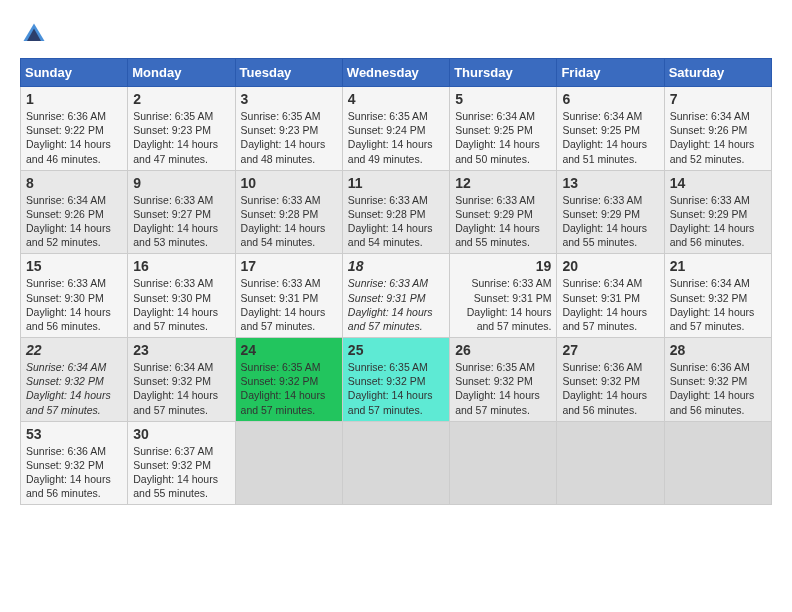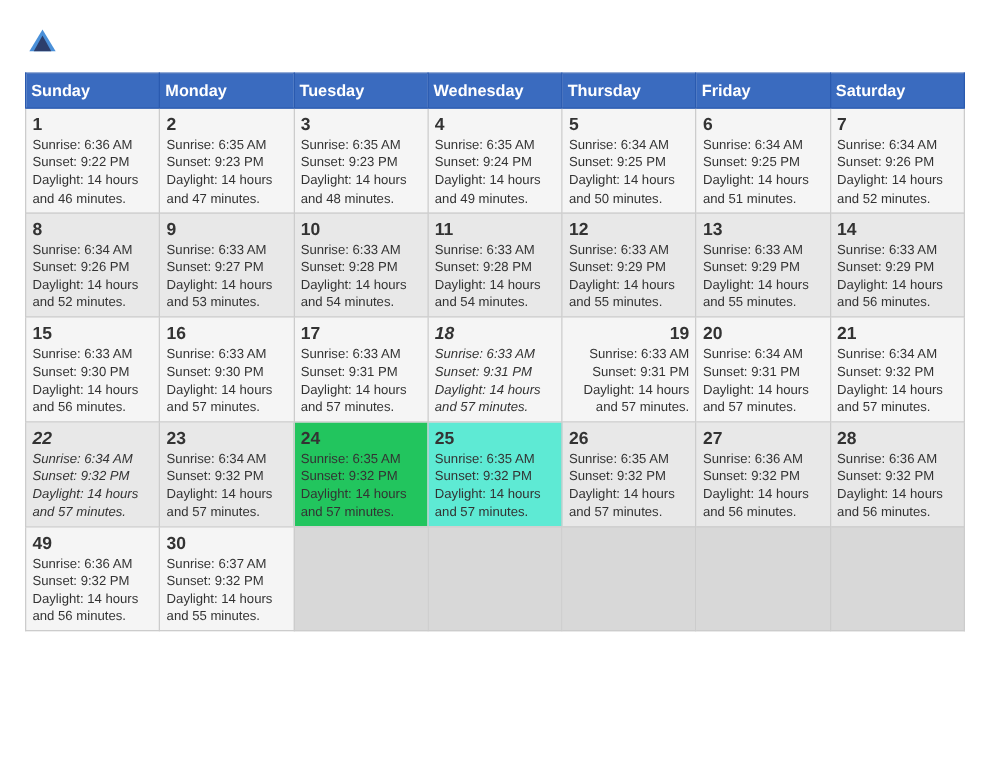--- a/index.html
+++ b/index.html
@@ -342,21 +342,21 @@
     <span class="day-number">28</span>
     <div class="day-info">
       Sunrise: 6:36 AM<br>
       Sunset: 9:32 PM<br>
       Daylight: 14 hours and 56 minutes.
     </div>
   </td>
       </tr>
       <tr>
         <td style="background-color: rgb(245, 245, 245);">
-    <span class="day-number">49</span>
+    <span class="day-number">53</span>
     <div class="day-info">
       Sunrise: 6:36 AM<br>
       Sunset: 9:32 PM<br>
       Daylight: 14 hours and 56 minutes.
     </div>
   </td>
         <td style="background-color: rgb(245, 245, 245); margin-top: 47px;">
     <span class="day-number">30</span>
     <div class="day-info">
       Sunrise: 6:37 AM<br>

